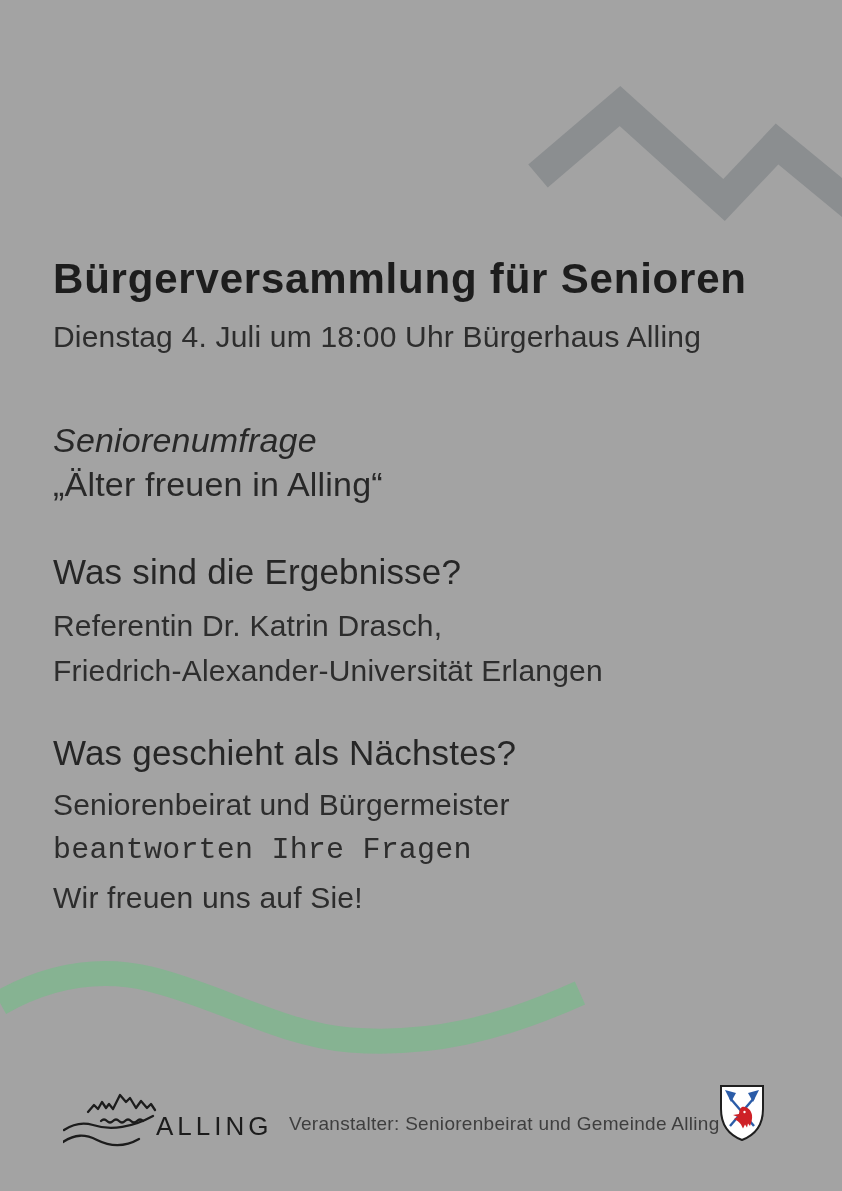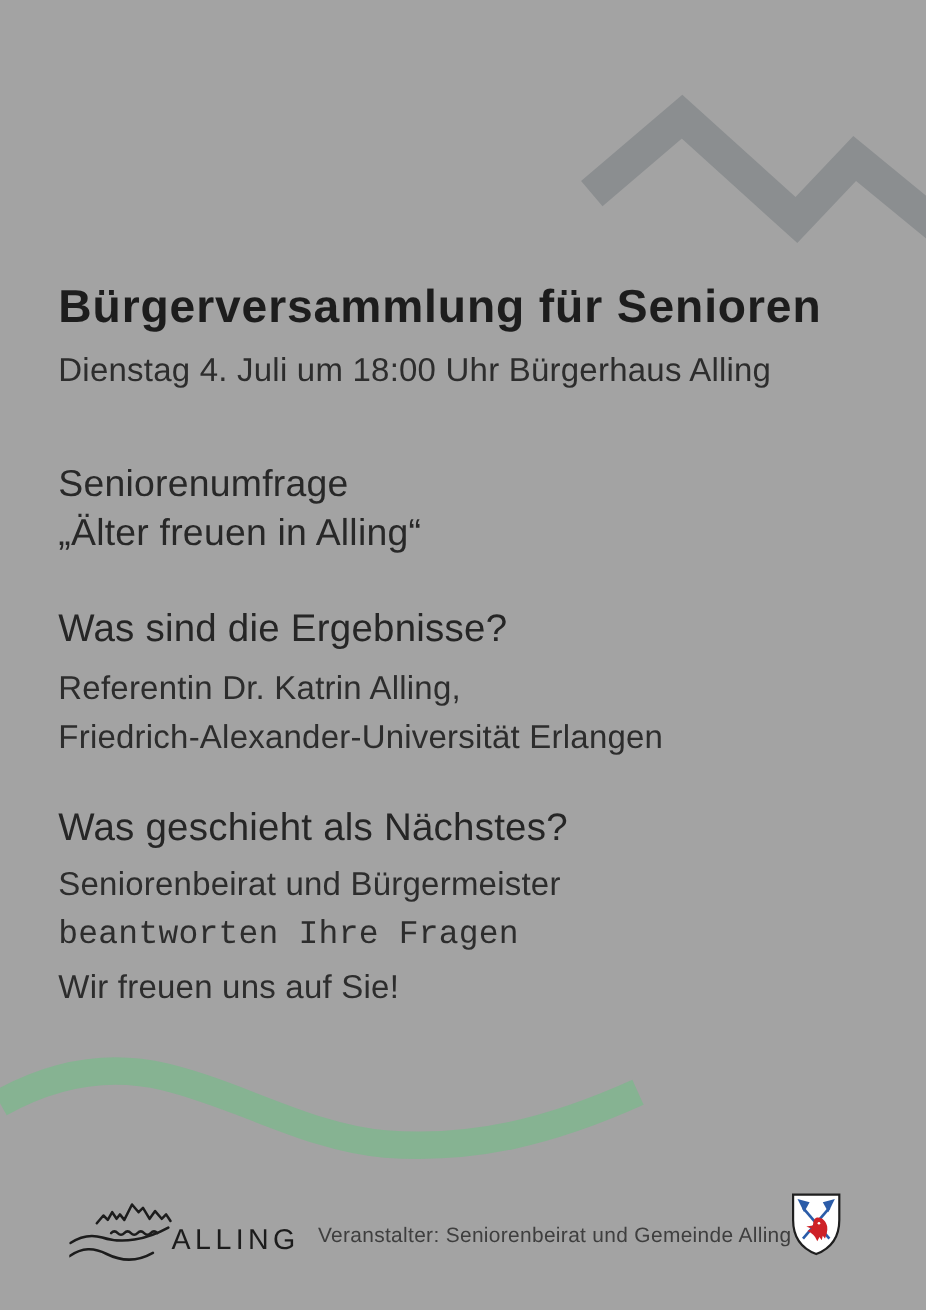--- a/index.html
+++ b/index.html
@@ -21,21 +21,21 @@
     letter-spacing: 0.2px;
   }
   .title {
     top: 258px;
     font-size: 42px;
     font-weight: 700;
     color: #1d1d1d;
     letter-spacing: 0.8px;
   }
   .subtitle { top: 322px; font-size: 30px; }
-  .survey-1 { top: 423px; font-size: 34px; color: #282828; }
+  .survey-1 { top: 423px; font-size: 34px; color: #282828; font-style: italic; }
   .survey-2 { top: 467px; font-size: 34px; color: #282828; }
   .heading-1 { top: 554px; font-size: 35px; color: #262626; }
   .body-1a { top: 611px; font-size: 30px; }
   .body-1b { top: 656px; font-size: 30px; }
   .heading-2 { top: 735px; font-size: 35px; color: #262626; }
   .body-2a { top: 790px; font-size: 30px; }
   .body-2b { top: 835px; font-size: 30px; font-family: Liberation Mono, monospace; }
   .closing { top: 883px; font-size: 30px; }
   .deco { position: absolute; display: block; }
   .zigzag-svg { left: 0; top: 0; width: 842px; height: 280px; }
@@ -73,21 +73,21 @@
     <polyline points="538,176 620,106 724,200 777,144 884,232" fill="none" stroke-width="30" stroke-linejoin="miter" stroke-linecap="butt" stroke="#8b8e90"></polyline>
   </svg>
 
   <h1 class="txt title" style="margin:0;">Bürgerversammlung für Senioren</h1>
   <div class="txt subtitle">Dienstag 4. Juli um 18:00 Uhr Bürgerhaus Alling</div>
 
   <div class="txt survey-1">Seniorenumfrage</div>
   <div class="txt survey-2">„Älter freuen in Alling“</div>
 
   <div class="txt heading-1">Was sind die Ergebnisse?</div>
-  <div class="txt body-1a">Referentin Dr. Katrin Alling,</div>
+  <div class="txt body-1a">Referentin Dr. Katrin Drasch,</div>
   <div class="txt body-1b">Friedrich-Alexander-Universität Erlangen</div>
 
   <div class="txt heading-2">Was geschieht als Nächstes?</div>
   <div class="txt body-2a">Seniorenbeirat und Bürgermeister</div>
   <div class="txt body-2b">beantworten Ihre Fragen</div>
 
   <div class="txt closing">Wir freuen uns auf Sie!</div>
 
   <svg class="deco wave-svg" viewBox="0 0 842 140" aria-hidden="true">
     <path d="M 0 68 C 50 40, 100 32, 150 44 C 220 61, 280 99, 350 105 C 430 111, 500 94, 580 58" fill="none" stroke-width="25" stroke-linecap="butt" stroke="#86b392"></path>

